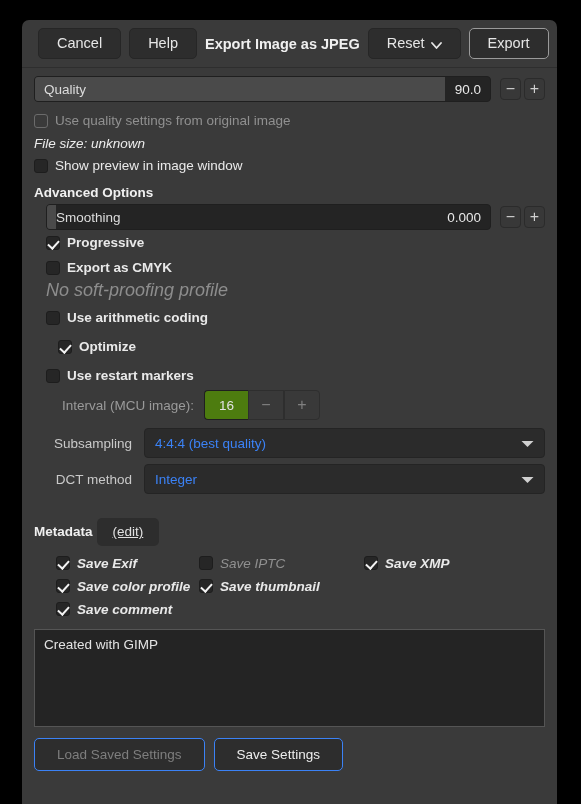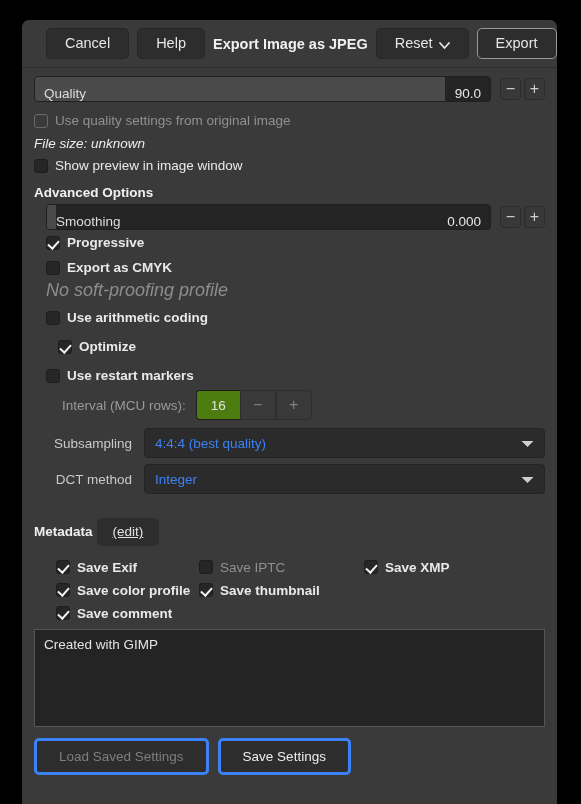--- a/index.html
+++ b/index.html
@@ -17,21 +17,21 @@
     background: #3a3a3a;
     border-radius: 7px 7px 0 0;
     overflow: hidden;
   }
 
   
   .header {
     height: 48px;
     display: flex;
     align-items: center;
-    padding: 0 24px;
+    padding: 0 16px;
     gap: 8px;
     border-bottom: 1px solid #2e2e2e;
   }
   .hbtn {
     background: #2d2d2d;
     border: 1px solid #262626;
     border-radius: 5px;
     color: #e6e6e6;
     font-size: 14.5px;
     padding: 7px 18px;
@@ -52,21 +52,21 @@
   
   .body { padding: 8px 12px 0 12px; }
 
   .slider {
     position: relative;
     height: 26px;
     background: #242424;
     border: 1px solid #1f1f1f;
     border-radius: 4px;
     display: flex;
-    align-items: flex-end;
+    align-items: center;
     overflow: hidden;
   }
   .slider .fill {
     position: absolute; left: 0; top: 0; bottom: 0;
     background: #4a4a4a;
   }
   .slider .slabel {
     position: relative;
     z-index: 2;
     color: #dcdcdc;
@@ -173,40 +173,40 @@
     background: #2d2d2d;
     border-radius: 5px;
     padding: 7px 16px;
     color: #e0e0e0;
     font-size: 13.5px;
     text-decoration: underline;
     line-height: 1;
   }
 
   .meta-grid { margin-top: 6px; }
-  .mline { display: flex; align-items: flex-end; height: 23px; }
+  .mline { display: flex; align-items: center; height: 23px; font-style: italic; }
   .mcell { display: flex; align-items: center; gap: 7px; }
   .mcell.c1 { width: 165px; padding-left: 22px; }
   .mcell.c2 { width: 165px; }
   .mcell.c3 { width: 150px; }
 
   .comment {
     margin-top: 8px;
     height: 98px;
     background: #242424;
     border: 1px solid #555555;
     color: #e3e3e3;
     font-size: 13.5px;
     padding: 7px 9px;
   }
 
   .footer { display: flex; gap: 9px; margin-top: 11px; }
   .fbtn {
     background: #2d2d2d;
-    border: 3px solid #3b82f6;
+    border: 1px solid #3b82f6;
     border-radius: 5px;
     color: #ededed;
     font-size: 13.5px;
     padding: 9px 22px;
     line-height: 1;
   }
   .fbtn.dis { color: #7e7e7e; }
 </style>
 </head>
 <body>
@@ -282,21 +282,21 @@
       <span class="box on"></span>
       <span class="lbl bold">Optimize</span>
     </div>
 
     <div class="chk-row indent1" style="margin-top:4px">
       <span class="box"></span>
       <span class="lbl bold">Use restart markers</span>
     </div>
 
     <div class="interval-row">
-      <span class="ilab">Interval (MCU rows):</span>
+      <span class="ilab">Interval (MCU image):</span>
       <span class="ifield">16</span>
       <span class="ibtn">−</span>
       <span class="ibtn last">+</span>
     </div>
 
     <div class="sel-row">
       <span class="sel-lab">Subsampling</span>
       <span class="select">
         <span>4:4:4 (best quality)</span>
         <span class="arr"><svg width="13" height="8" viewBox="0 0 13 8">

